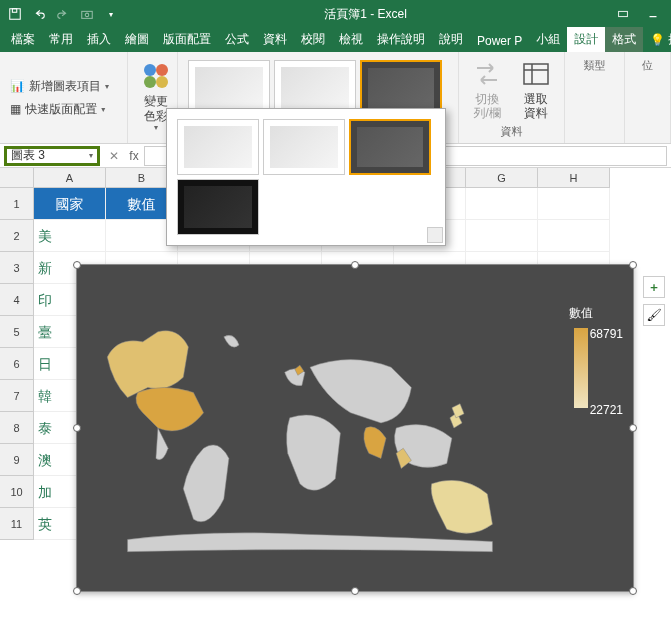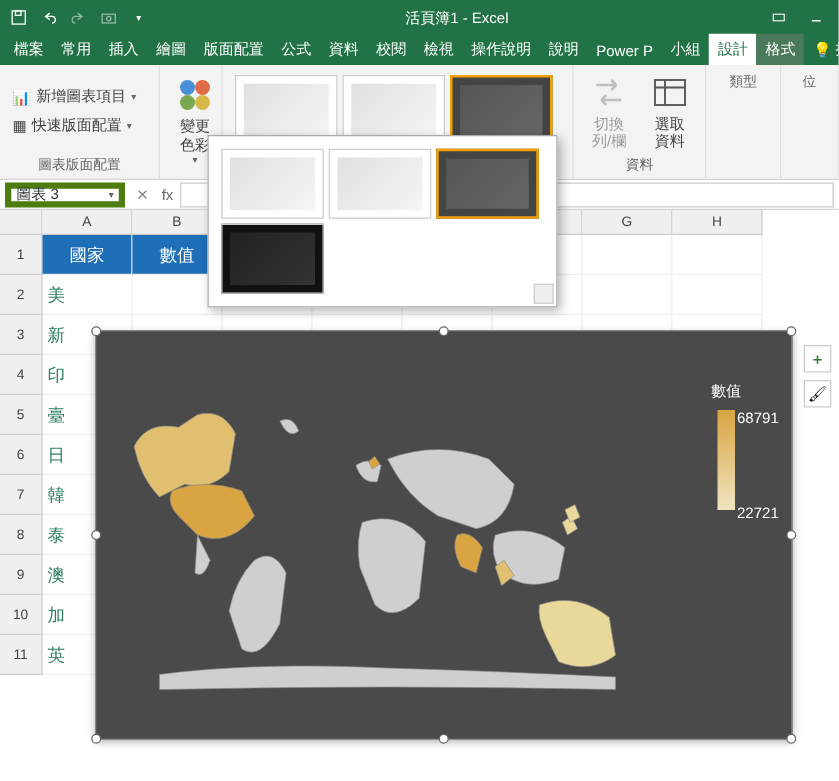--- a/index.html
+++ b/index.html
@@ -27,21 +27,21 @@
 .gallery-inner{display:flex;gap:4px;padding:4px;flex-wrap:wrap;width:268px}
 .thumb{width:82px;height:56px;border:1px solid #ccc;background:#fff;position:relative;overflow:hidden}
 .thumb.dark{background:#444}
 .thumb.sel{border:2px solid #f2a100}
 .thumb .mini{position:absolute;inset:6px;background:linear-gradient(135deg,#e0e0e0,#f5f5f5)}
 .thumb.dark .mini{background:linear-gradient(135deg,#555,#666)}
 .gallery-popup{position:absolute;top:56px;left:166px;width:280px;background:#fff;border:1px solid #aaa;box-shadow:3px 3px 8px rgba(0,0,0,.3);padding:6px;z-index:50}
 .gallery-popup .gallery-inner{width:100%}
 .popup-expand{position:absolute;bottom:2px;right:2px;width:16px;height:16px;background:#eee;border:1px solid #ccc}
 .namebox-row{height:24px;background:#fff;border-bottom:1px solid #d4d4d4;display:flex;align-items:center}
-.namebox{width:96px;height:20px;border:5px solid #4d7c0f;margin:0 4px;padding:0 4px;display:flex;align-items:center;justify-content:space-between;font-size:11px;color:#333}
+.namebox{width:96px;height:20px;border:3px solid #4d7c0f;margin:0 4px;padding:0 4px;display:flex;align-items:center;justify-content:space-between;font-size:11px;color:#333}
 .fx-btn{width:20px;height:20px;display:flex;align-items:center;justify-content:center;color:#888}
 .fbar{flex:1;height:20px;border:1px solid #ccc;margin-right:4px;background:#fff}
 .sheet{position:relative;background:#fff}
 .colhdr{display:flex;height:20px}
 .corner{width:34px;height:20px;background:#f0f0f0;border-right:1px solid #ccc;border-bottom:1px solid #ccc}
 .ch{flex:0 0 72px;height:20px;background:#f0f0f0;border-right:1px solid #ccc;border-bottom:1px solid #ccc;text-align:center;line-height:20px;color:#444;font-size:11px}
 .rows{display:flex;flex-direction:column}
 .r{display:flex;height:32px}
 .rh{width:34px;background:#f0f0f0;border-right:1px solid #ccc;border-bottom:1px solid #ccc;text-align:center;line-height:32px;color:#444;font-size:11px}
 .c{flex:0 0 72px;border-right:1px solid #eee;border-bottom:1px solid #eee;padding:0 4px;line-height:32px;overflow:hidden}
@@ -135,21 +135,20 @@
           <span>📊</span>
           <span>新增圖表項目</span>
           <span class="dd-arrow">▾</span>
         </div>
       <div class="smallbtn">
           <span>▦</span>
           <span>快速版面配置</span>
           <span class="dd-arrow">▾</span>
         </div>
     </div>
-    <div class="ribgroup-label">圖表版面配置</div>
   </div>
   <div class="ribgroup" style="width:50px">
     <div class="ribgroup-body">
       <div class="bigbtn">
         <div class="ic"><svg viewBox="0 0 32 32">
               <circle cx="10" cy="10" r="6" fill="#4a90d9"></circle>
               <circle cx="22" cy="10" r="6" fill="#e06c4a"></circle>
               <circle cx="10" cy="22" r="6" fill="#7aa84f"></circle>
               <circle cx="22" cy="22" r="6" fill="#d9b84a"></circle>
             </svg></div>

